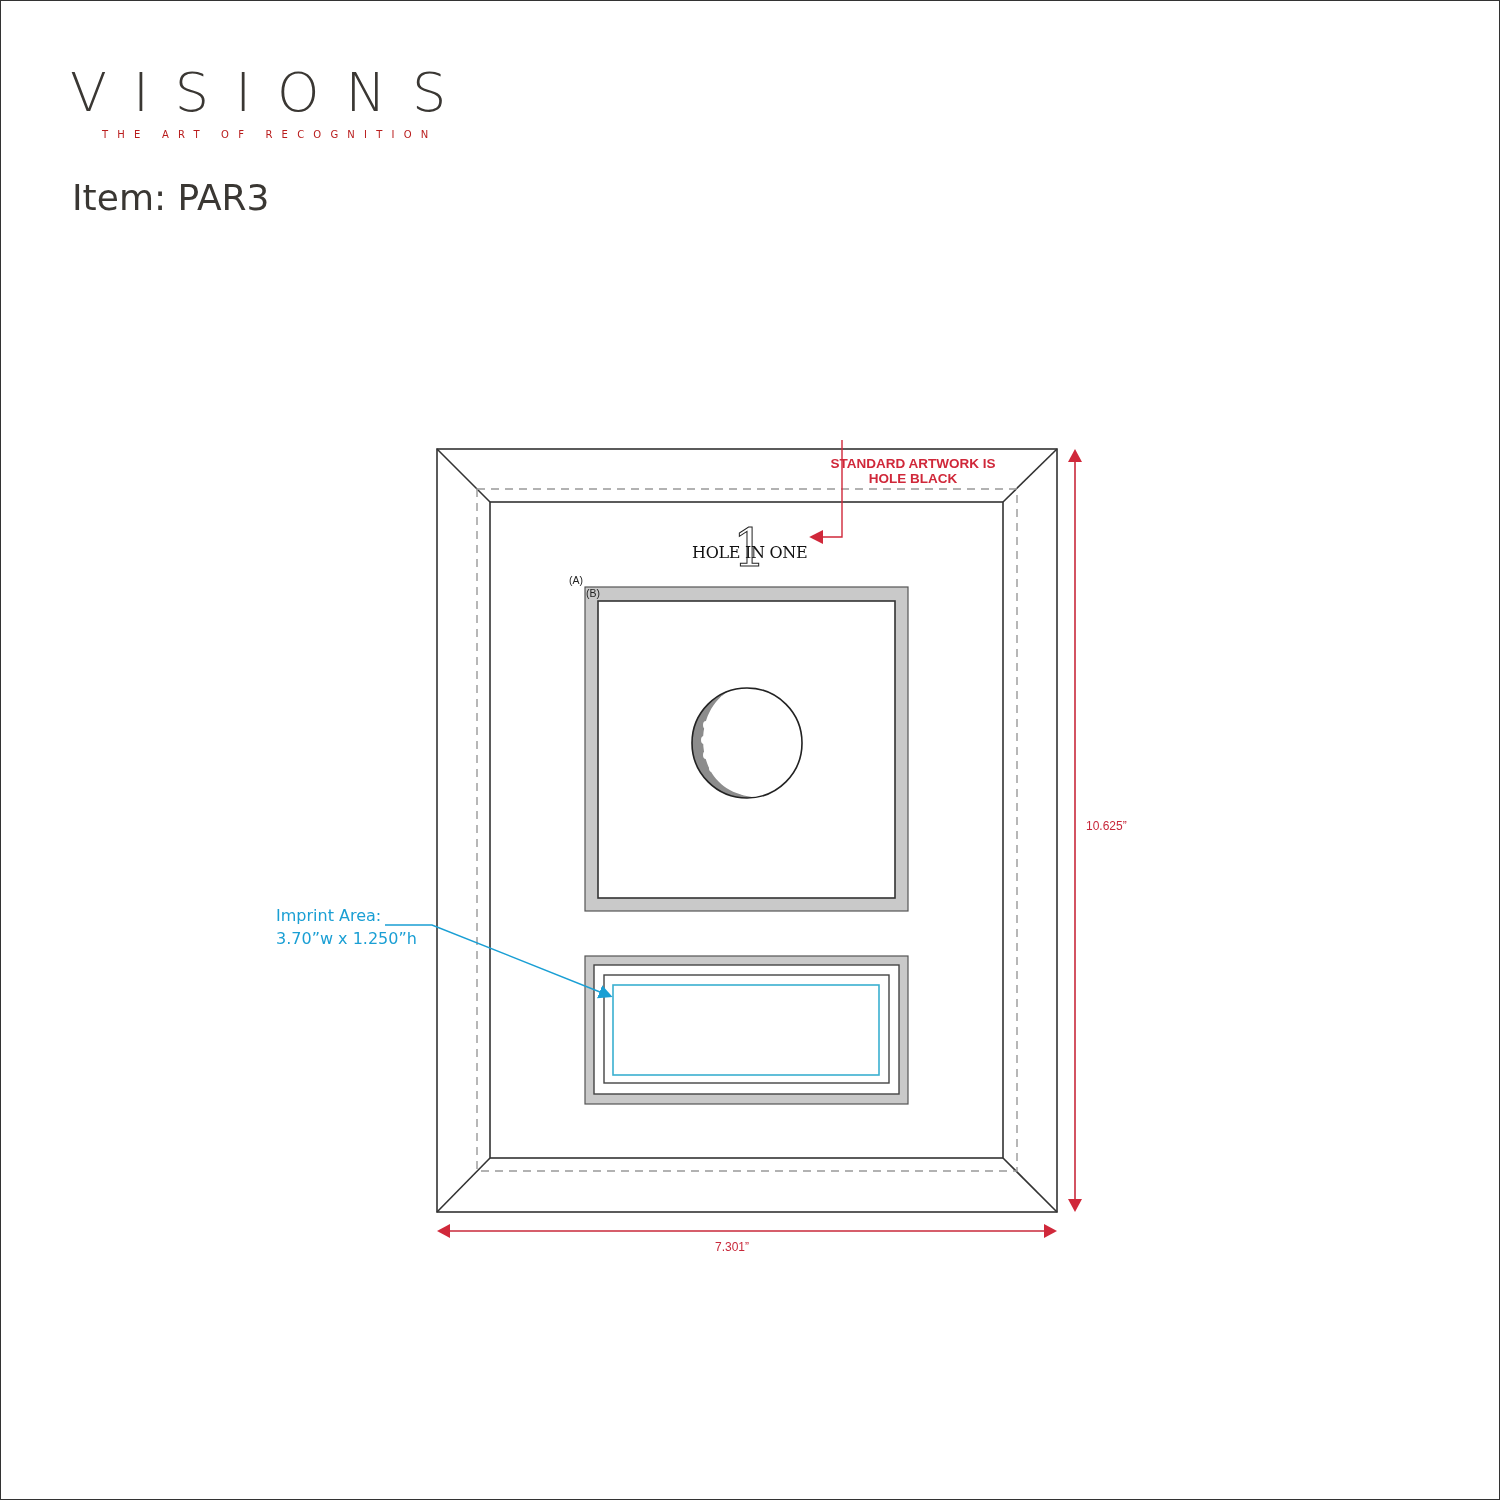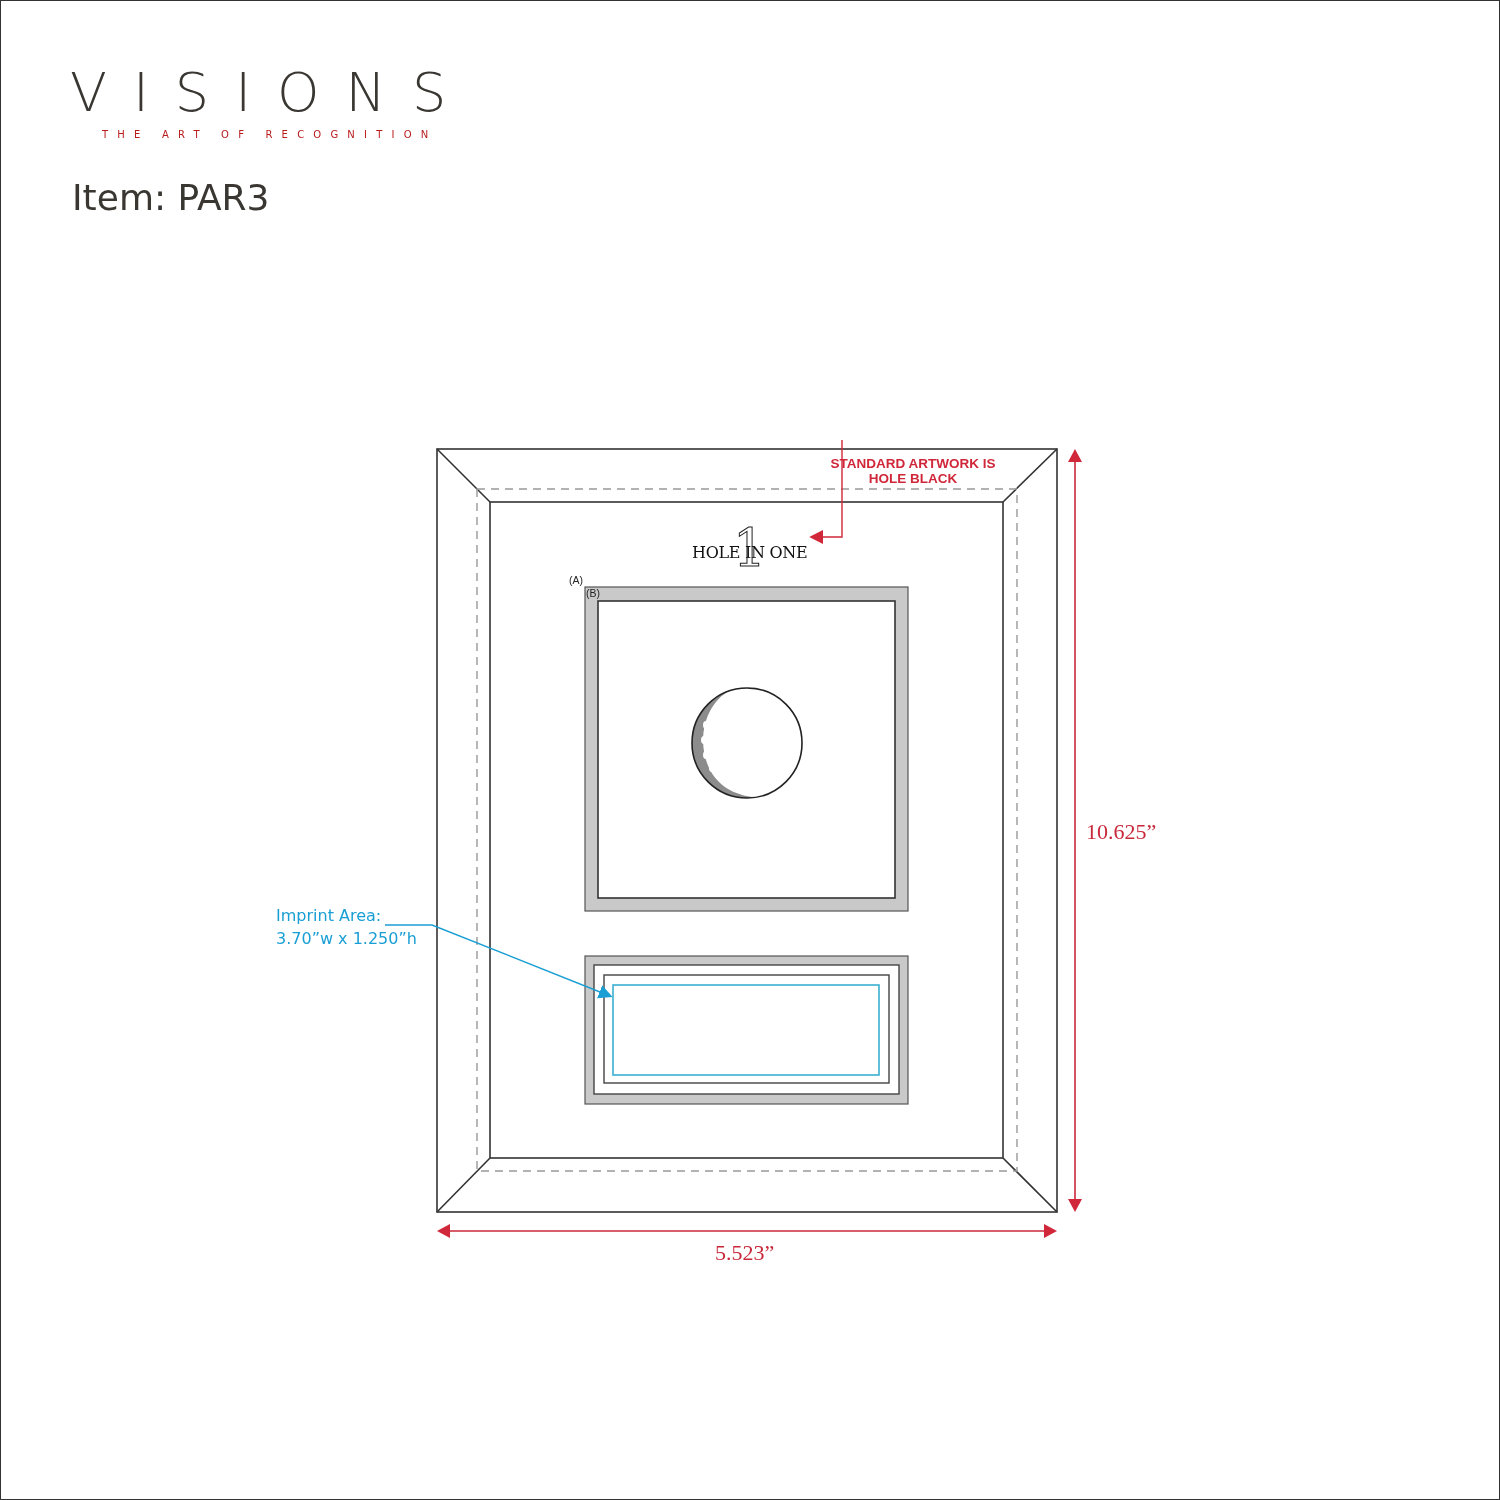--- a/index.html
+++ b/index.html
@@ -4,21 +4,21 @@
 <style>
   html, body { margin: 0; padding: 0; background: #ffffff; }
   body { width: 1500px; height: 1500px; position: relative; overflow: hidden; font-family: "Liberation Sans", sans-serif; }
   .page-border { position: absolute; left: 0; top: 0; width: 1498px; height: 1498px; border: 1px solid #333; pointer-events: none; }
   .logo-word { position: absolute; left: 70px; top: 66px; font-family: "DejaVu Sans", sans-serif; font-size: 54px; letter-spacing: 26px; color: #3a3733; font-weight: 300; line-height: 1; text-align: center; }
   .logo-tag { position: absolute; left: 102px; top: 130px; font-family: "DejaVu Sans", sans-serif; font-size: 10px; letter-spacing: 9.2px; color: #b91c1c; line-height: 1; }
   .item-label { position: absolute; left: 72px; top: 180px; font-family: "DejaVu Sans", sans-serif; font-size: 36px; color: #3a3733; line-height: 1; }
   svg.drawing { position: absolute; left: 0; top: 0; }
   .note { position: absolute; font-family: "Liberation Sans", sans-serif; font-weight: bold; color: #d0283a; font-size: 13.5px; text-align: center; line-height: 15px; }
   .imprint { position: absolute; left: 276px; top: 904px; font-family: "DejaVu Sans", sans-serif; color: #1a9fd4; font-size: 16px; line-height: 23px; }
-  .dim { position: absolute; font-family: Liberation Serif, serif; color: #c8283a; font-size: 22px; }
+  .dim { position: absolute; font-family: Liberation Sans, sans-serif; color: #c8283a; font-size: 12px; }
   .hio { position: absolute; left: 692px; top: 543px; font-family: "DejaVu Serif", serif; font-weight: normal; font-size: 16px; color: #111; letter-spacing: -0.3px; }
   .hio-one { position: absolute; left: 733px; top: 522px; font-family: "DejaVu Serif", serif; font-size: 52px; color: #fff; -webkit-text-stroke: 1px #222; line-height: 1; }
   .lbl { position: absolute; font-family: "Liberation Sans", sans-serif; font-size: 10.5px; color: #222; }
 </style>
 </head>
 <body>
 
 <div class="page-border"></div>
 
 <div class="logo-word">VISIONS</div>
@@ -116,13 +116,13 @@
 
 <div class="lbl" style="left:569px; top:574px;">(A)</div>
 <div class="lbl" style="left:586px; top:587px;">(B)</div>
 
 <div class="imprint">
   <div>Imprint Area:</div>
   <div>3.70”w x 1.250”h</div>
 </div>
 
 <div class="dim" style="left:1086px; top:819px;">10.625”</div>
-<div class="dim" style="left:715px; top:1240px;">5.523”</div>
+<div class="dim" style="left:715px; top:1240px;">7.301”</div>
 
 </body></html>

